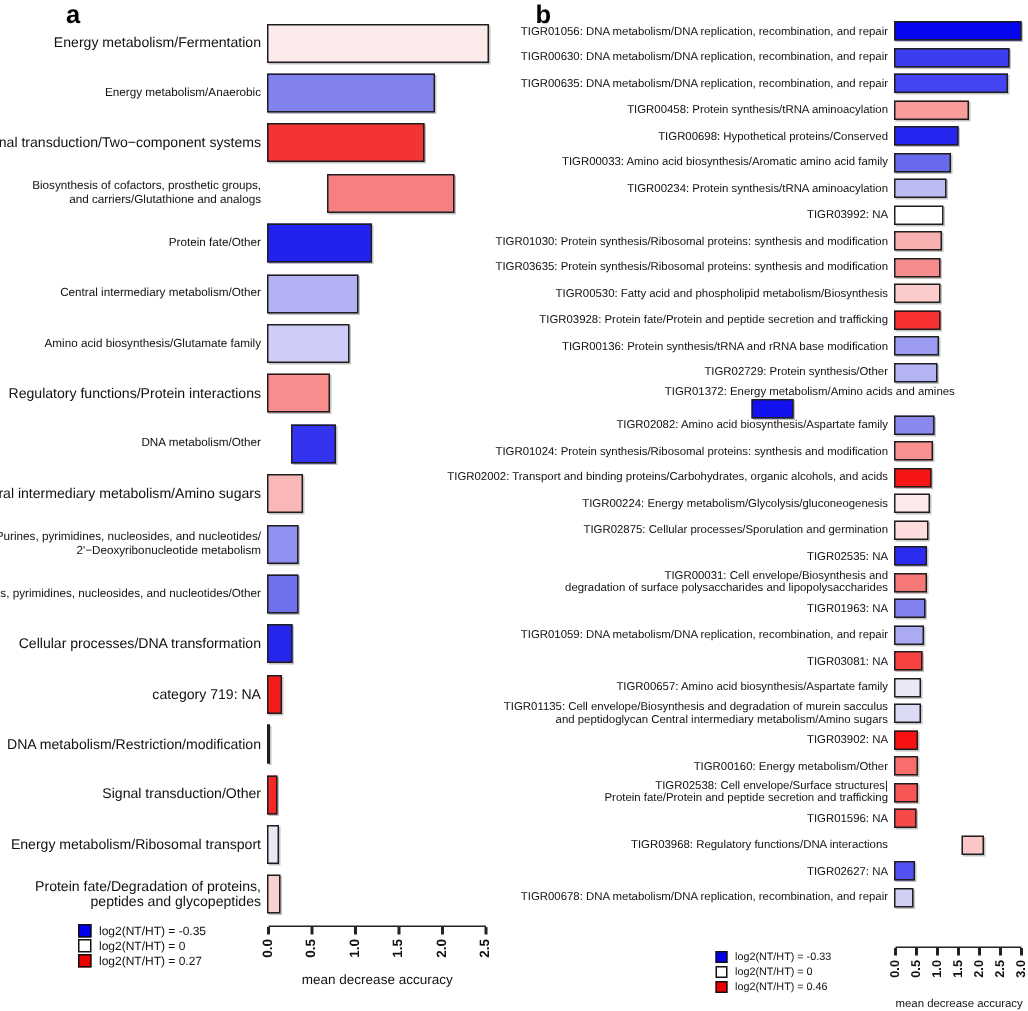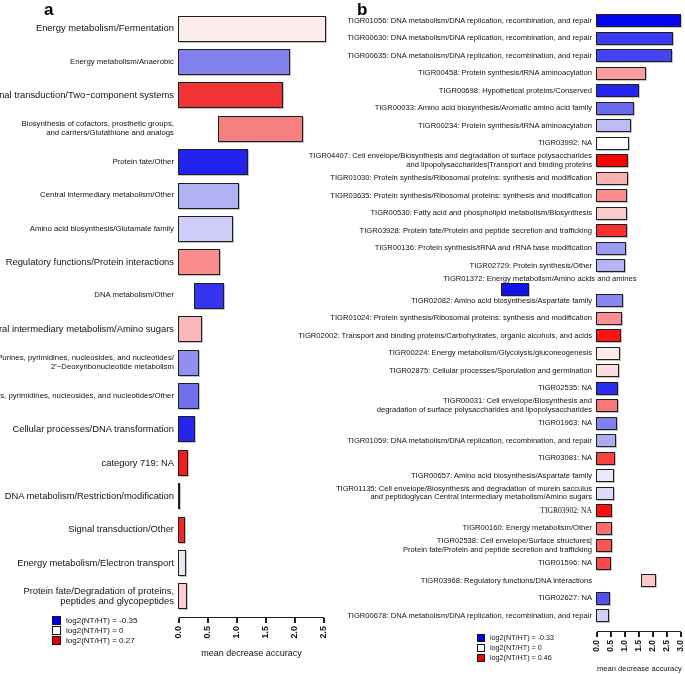--- a/index.html
+++ b/index.html
@@ -141,21 +141,21 @@
           <div class="bar" style="width: 1.74px; height: 26px; background: rgb(107, 22, 22);"></div>
         </div>
         <div class="row" style="height: 33.4px;">
           <div class="cat-label lg" style="width: 178px;">
             <span>Signal transduction/Other</span>
           </div>
           <div class="bar" style="width: 6.96px; height: 26px; background: rgb(244, 39, 39);"></div>
         </div>
         <div class="row" style="height: 33.4px;">
           <div class="cat-label lg" style="width: 178px;">
-            <span>Energy metabolism/Electron transport</span>
+            <span>Energy metabolism/Ribosomal transport</span>
           </div>
           <div class="bar" style="width: 7.54px; height: 26px; background: rgb(233, 233, 246);"></div>
         </div>
         <div class="row" style="height: 33.4px;">
           <div class="cat-label lg" style="width: 178px;">
             <span>Protein fate/Degradation of proteins,
 peptides and glycopeptides</span>
           </div>
           <div class="bar" style="width: 9.28px; height: 26px; background: rgb(249, 207, 207);"></div>
         </div>
@@ -236,27 +236,20 @@
           <div class="bar" style="width: 35px; height: 13px; background: rgb(188, 188, 245);"></div>
         </div>
         <div class="row" style="height: 17.5px;">
           <div class="cat-label " style="width: 251px;">
             <span>TIGR03992: NA</span>
           </div>
           <div class="bar" style="width: 33.04px; height: 13px; background: rgb(255, 255, 255);"></div>
         </div>
         <div class="row" style="height: 17.5px;">
           <div class="cat-label " style="width: 251px;">
-            <span>TIGR04407: Cell envelope/Biosynthesis and degradation of surface polysaccharides
-and lipopolysaccharides|Transport and binding proteins</span>
-          </div>
-          <div class="bar" style="width: 32.48px; height: 13px; background: rgb(247, 5, 5);"></div>
-        </div>
-        <div class="row" style="height: 17.5px;">
-          <div class="cat-label " style="width: 251px;">
             <span>TIGR01030: Protein synthesis/Ribosomal proteins: synthesis and modification</span>
           </div>
           <div class="bar" style="width: 32.2px; height: 13px; background: rgb(249, 176, 176);"></div>
         </div>
         <div class="row" style="height: 17.5px;">
           <div class="cat-label " style="width: 251px;">
             <span>TIGR03635: Protein synthesis/Ribosomal proteins: synthesis and modification</span>
           </div>
           <div class="bar" style="width: 31.36px; height: 13px; background: rgb(248, 140, 140);"></div>
         </div>
@@ -358,21 +351,21 @@
           <div class="bar" style="width: 18.48px; height: 13px; background: rgb(232, 232, 247);"></div>
         </div>
         <div class="row" style="height: 17.5px;">
           <div class="cat-label " style="width: 251px;">
             <span>TIGR01135: Cell envelope/Biosynthesis and degradation of murein sacculus
 and peptidoglycan Central intermediary metabolism/Amino sugars</span>
           </div>
           <div class="bar" style="width: 17.64px; height: 13px; background: rgb(219, 219, 245);"></div>
         </div>
         <div class="row" style="height: 17.5px;">
-          <div class="cat-label " style="width: 251px; font-family: Liberation Serif, serif;">
+          <div class="cat-label " style="width: 251px;">
             <span>TIGR03902: NA</span>
           </div>
           <div class="bar" style="width: 16.24px; height: 13px; background: rgb(248, 17, 17);"></div>
         </div>
         <div class="row" style="height: 17.5px;">
           <div class="cat-label " style="width: 251px;">
             <span>TIGR00160: Energy metabolism/Other</span>
           </div>
           <div class="bar" style="width: 15.96px; height: 13px; background: rgb(249, 109, 109);"></div>
         </div>

